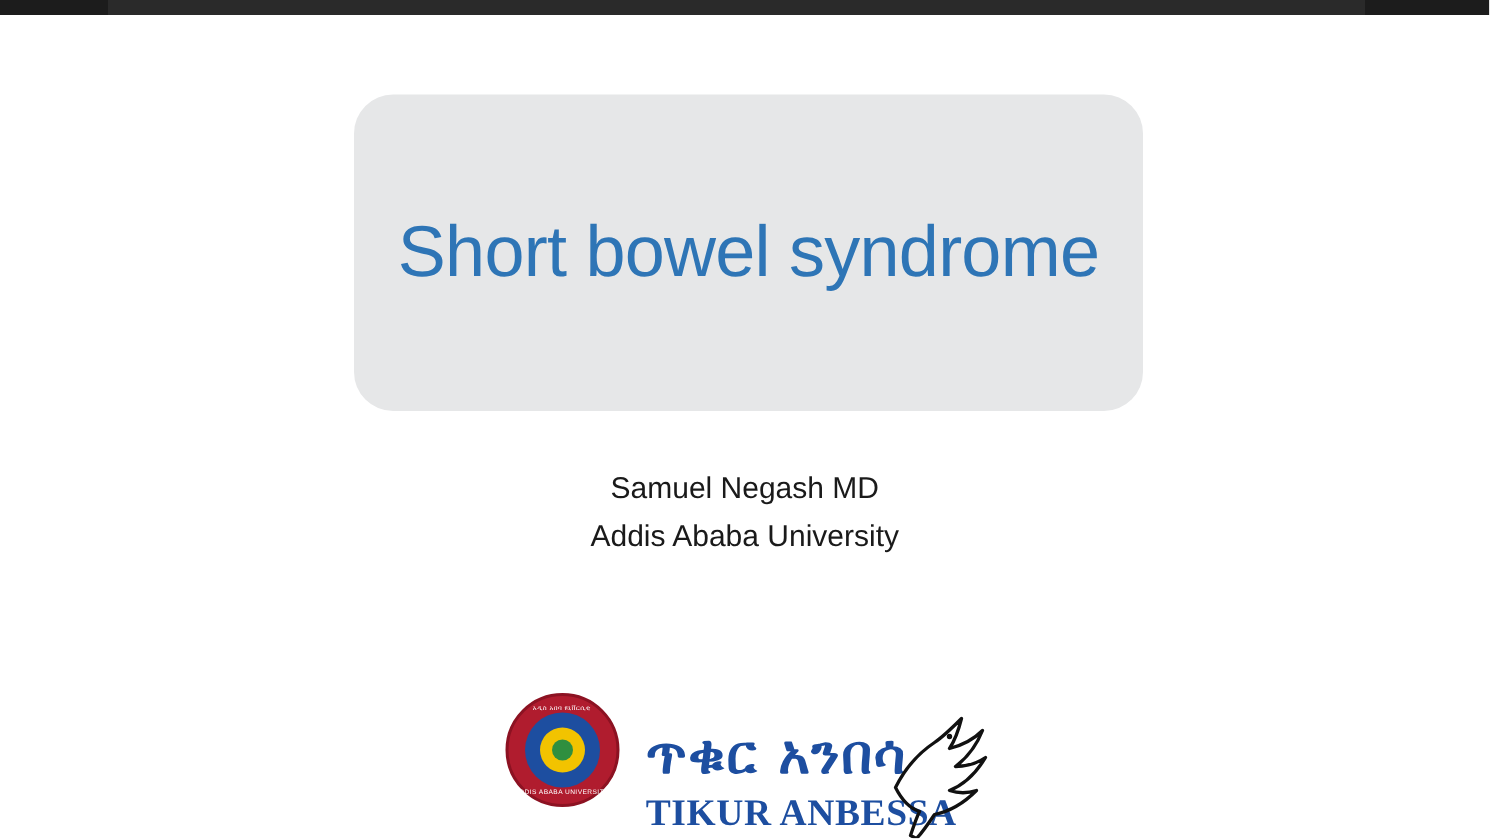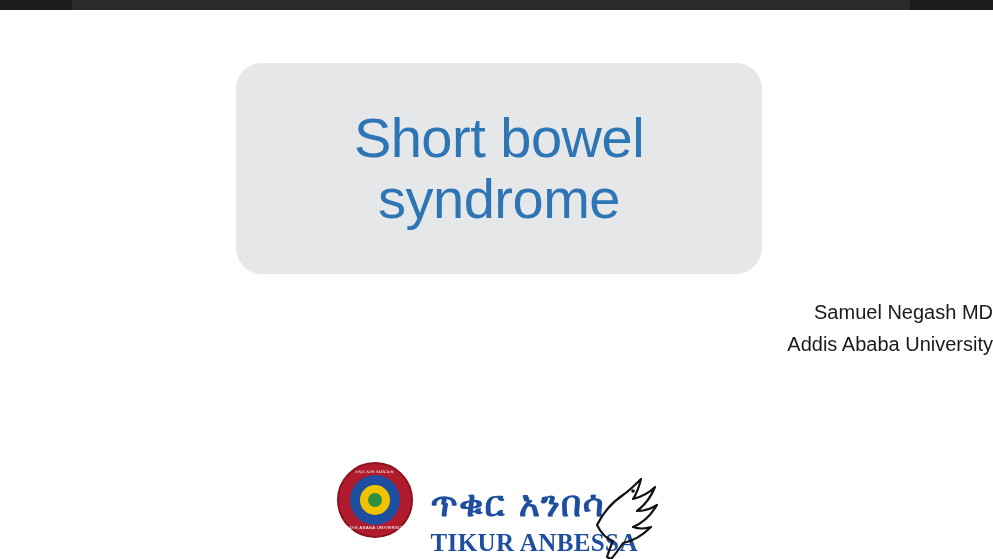--- a/index.html
+++ b/index.html
@@ -41,33 +41,33 @@
     width: 526px;
     height: 211px;
     background: #e6e7e8;
     border-radius: 26px;
     display: flex;
     align-items: center;
     justify-content: center;
   }
   .title-text {
     color: #2e75b6;
-    font-size: 56px;
+    font-size: 48px;
     line-height: 1.08;
     text-align: center;
     font-weight: normal;
     letter-spacing: -0.5px;
     padding: 0 18px;
   }
   .subtitle-block {
     position: absolute;
     left: 0;
-    top: 296px;
-    width: 993px;
-    text-align: right;
+    top: 310px;
+    width: 993px;
+    text-align: center;
   }
   .subtitle-line {
     color: #1a1a1a;
     font-size: 20px;
     line-height: 32px;
     font-weight: normal;
   }
   .logos {
     position: absolute;
     left: 0;

